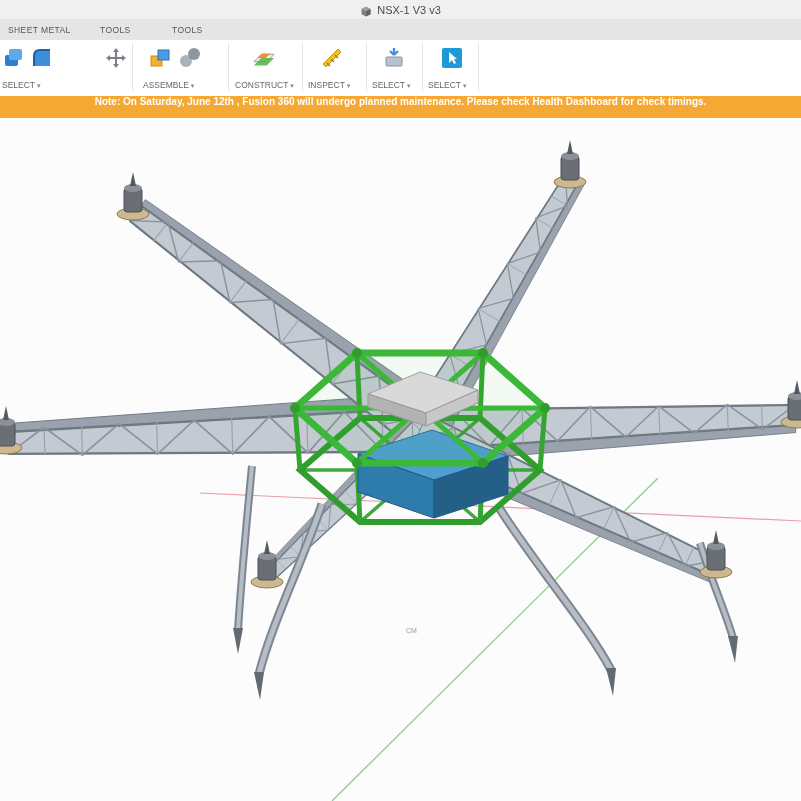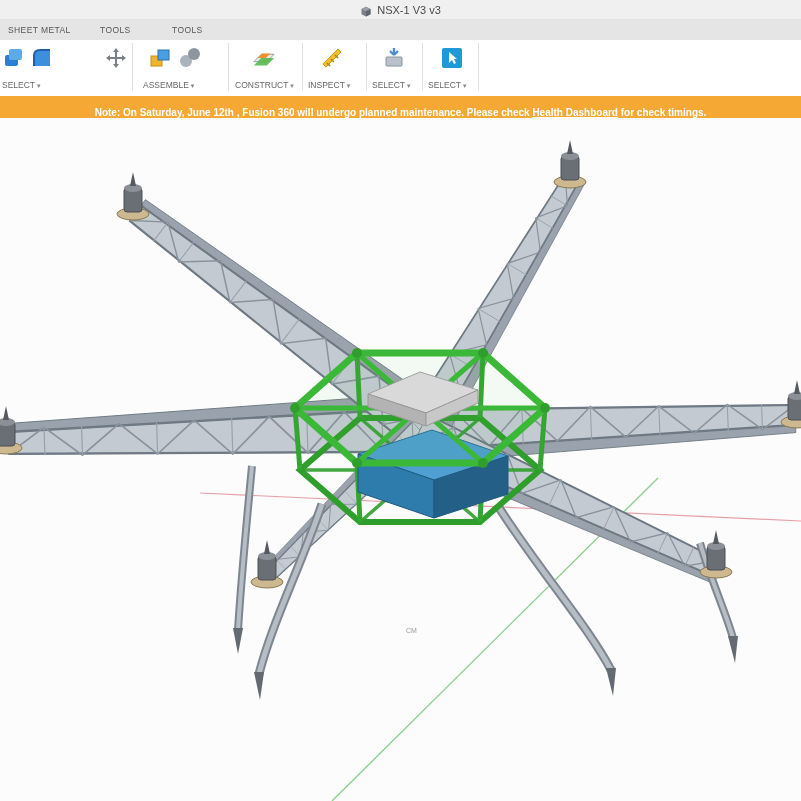--- a/index.html
+++ b/index.html
@@ -22,22 +22,22 @@
   .toolbar { position:absolute; top:40px; left:0; width:801px; height:56px; background:#fff; }
   .tool-icon { position:absolute; top:6px; width:24px; height:24px; cursor:pointer; }
   .tool-icon svg { width:100%; height:100%; }
   .group-label { position:absolute; top:40px; font-size:8.5px; color:#666; white-space:nowrap; cursor:pointer; }
   .group-label .caret { font-size:7px; color:#888; margin-left:2px; }
   .sep { position:absolute; top:3px; width:1px; height:48px; background:#e3e3e3; }
 
   
   .banner { position:absolute; top:96px; left:0; width:801px; height:22px;
             background:#f5a833; color:#fff; font-size:10px; font-weight:bold;
-            display:flex; align-items:flex-end; justify-content:center; white-space:pre; }
-  .banner .link { text-decoration:underline; cursor:pointer; color:#fff; }
+            display:flex; align-items:flex-start; justify-content:center; white-space:pre; }
+  .banner .link { cursor:pointer; color:#fff; }
 
   
   .viewport { position:absolute; top:118px; left:0; width:801px; height:683px; background:#fcfcfc; }
   .viewport svg { position:absolute; top:0; left:0; }
   .origin-label { position:absolute; left:406px; top:509px; font-size:7px; color:#9a9a9a; }
 </style>
 </head>
 <body>
 
 <div class="app">

